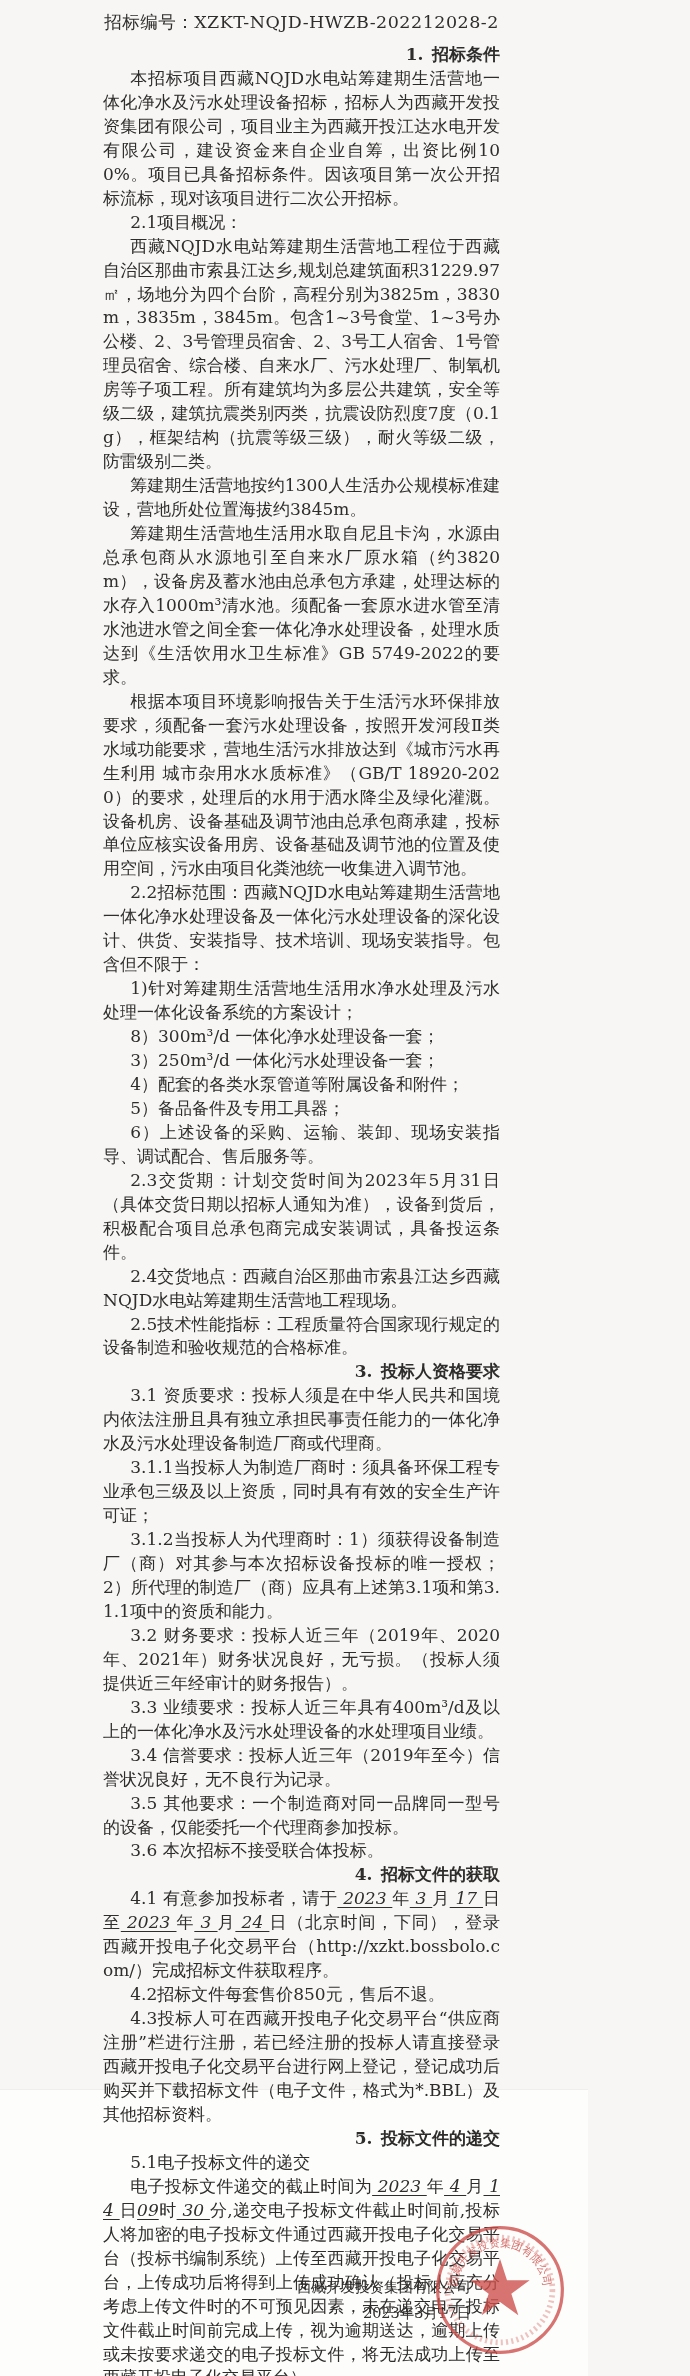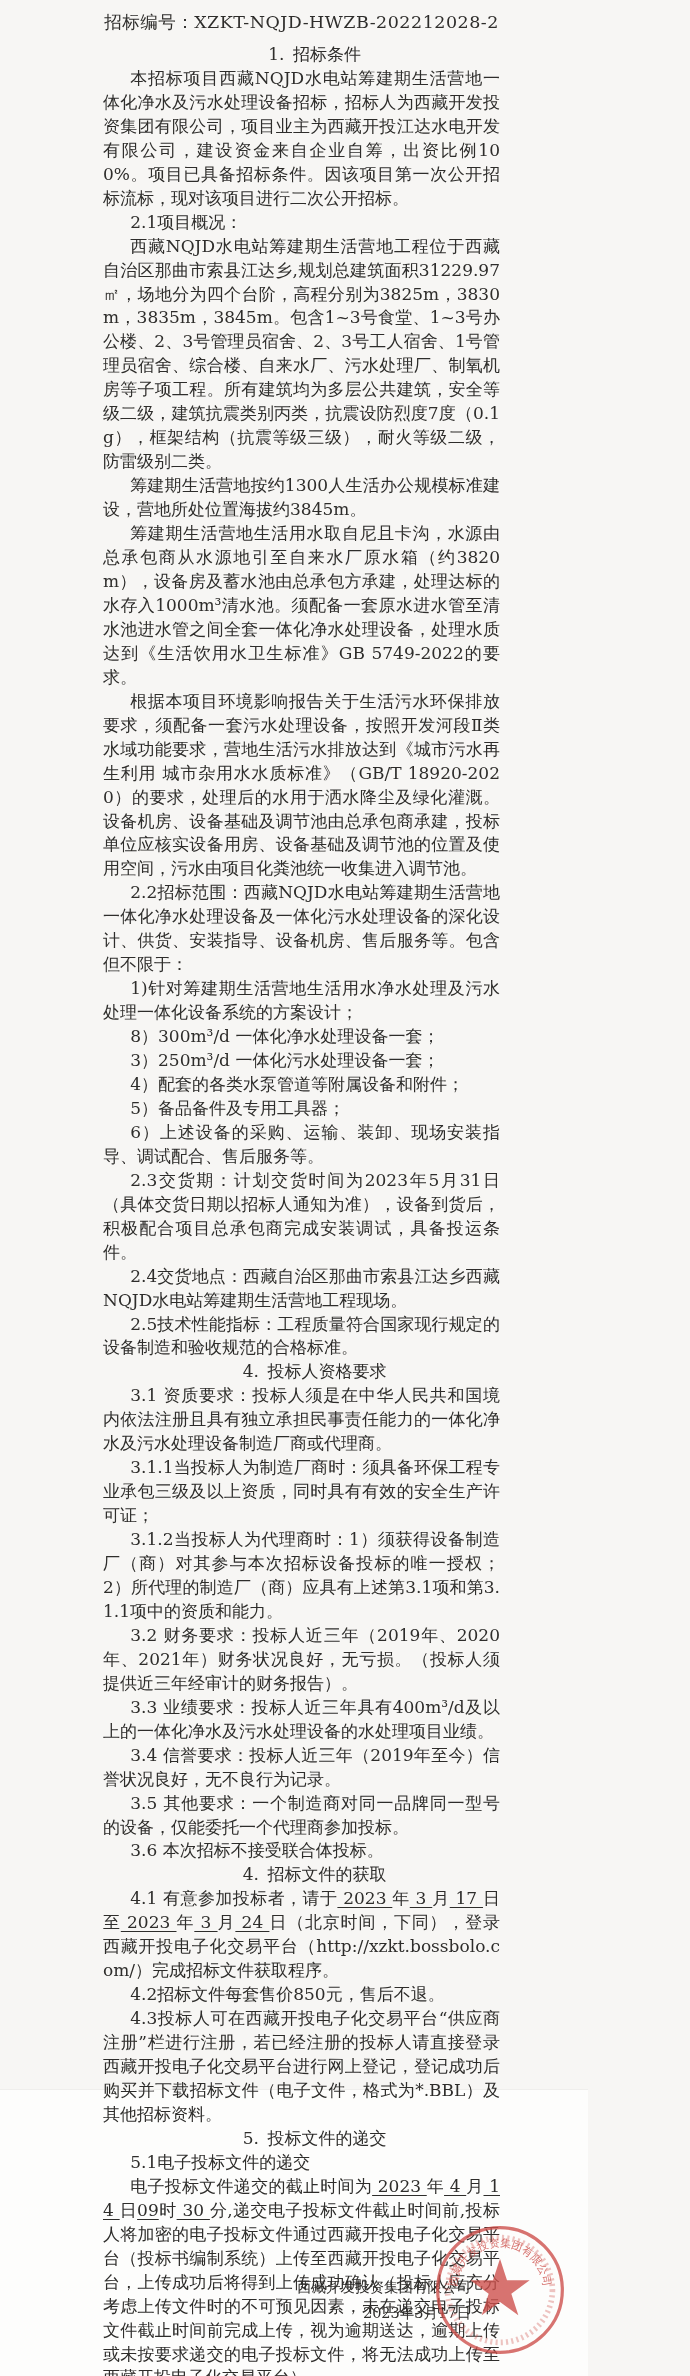--- a/index.html
+++ b/index.html
@@ -2,52 +2,52 @@
 <html><head>
 <meta charset="utf-8">
 <style>
   html,body{margin:0;padding:0;background:#f7f6f4;}
   body{width:690px;height:2376px;font-family:"DejaVu Serif","Liberation Serif",serif;color:#2e2d2b;}
   .doc{position:relative;width:588px;height:2376px;overflow:hidden;background:#f7f6f4;}
   .page-seam{position:absolute;left:0;top:2089px;width:690px;height:287px;background:#fdfdfc;border-top:1px solid #efeeec;z-index:0;}
   .content{position:relative;z-index:1;padding:9px 88px 0 103px;}
   .doc-title{text-align:center;font-size:17.5px;line-height:27px;margin-bottom:7px;letter-spacing:.5px;}
   .content p{margin:0;font-size:17px;line-height:23.95px;text-align:justify;text-indent:1.6em;word-break:break-all;}
-  .content p.h{font-weight:normal;text-align:center;text-indent:1.55em;}
-  .content p u{text-underline-offset:3px;text-decoration-thickness:1px;}
+  .content p.h{font-weight:bold;text-align:right;text-indent:1.55em;}
+  .content p u{text-underline-offset:3px;text-decoration-thickness:1px;font-style:italic;}
   .signature{position:absolute;top:2274px;right:117px;z-index:2;text-align:right;font-size:14.5px;line-height:26px;color:#2e2d2b;}
   .stamp{position:absolute;left:430px;top:2222px;width:140px;height:136px;z-index:3;opacity:.88;}
 </style>
 </head>
 <body>
 
 <div class="doc">
   <div class="page-seam"></div>
 
   <div class="content">
     <div class="doc-title">招标编号：XZKT-NQJD-HWZB-202212028-2</div>
     <div>
         <p class="h">1. 招标条件</p>
         <p class="p">本招标项目西藏NQJD水电站筹建期生活营地一体化净水及污水处理设备招标，招标人为西藏开发投资集团有限公司，项目业主为西藏开投江达水电开发有限公司，建设资金来自企业自筹，出资比例100%。项目已具备招标条件。因该项目第一次公开招标流标，现对该项目进行二次公开招标。</p>
         <p class="p">2.1项目概况：</p>
         <p class="p">西藏NQJD水电站筹建期生活营地工程位于西藏自治区那曲市索县江达乡,规划总建筑面积31229.97㎡，场地分为四个台阶，高程分别为3825m，3830m，3835m，3845m。包含1~3号食堂、1~3号办公楼、2、3号管理员宿舍、2、3号工人宿舍、1号管理员宿舍、综合楼、自来水厂、污水处理厂、制氧机房等子项工程。所有建筑均为多层公共建筑，安全等级二级，建筑抗震类别丙类，抗震设防烈度7度（0.1g），框架结构（抗震等级三级），耐火等级二级，防雷级别二类。</p>
         <p class="p">筹建期生活营地按约1300人生活办公规模标准建设，营地所处位置海拔约3845m。</p>
         <p class="p">筹建期生活营地生活用水取自尼且卡沟，水源由总承包商从水源地引至自来水厂原水箱（约3820m），设备房及蓄水池由总承包方承建，处理达标的水存入1000m³清水池。须配备一套原水进水管至清水池进水管之间全套一体化净水处理设备，处理水质达到《生活饮用水卫生标准》GB 5749-2022的要求。</p>
         <p class="p">根据本项目环境影响报告关于生活污水环保排放要求，须配备一套污水处理设备，按照开发河段Ⅱ类水域功能要求，营地生活污水排放达到《城市污水再生利用 城市杂用水水质标准》（GB/T 18920-2020）的要求，处理后的水用于洒水降尘及绿化灌溉。设备机房、设备基础及调节池由总承包商承建，投标单位应核实设备用房、设备基础及调节池的位置及使用空间，污水由项目化粪池统一收集进入调节池。</p>
-        <p class="p">2.2招标范围：西藏NQJD水电站筹建期生活营地一体化净水处理设备及一体化污水处理设备的深化设计、供货、安装指导、设备机房、售后服务等。包含但不限于：</p>
+        <p class="p">2.2招标范围：西藏NQJD水电站筹建期生活营地一体化净水处理设备及一体化污水处理设备的深化设计、供货、安装指导、技术培训、现场安装指导。包含但不限于：</p>
         <p class="p">1)针对筹建期生活营地生活用水净水处理及污水处理一体化设备系统的方案设计；</p>
         <p class="p">8）300m³/d 一体化净水处理设备一套；</p>
         <p class="p">3）250m³/d 一体化污水处理设备一套；</p>
         <p class="p">4）配套的各类水泵管道等附属设备和附件；</p>
         <p class="p">5）备品备件及专用工具器；</p>
         <p class="p">6）上述设备的采购、运输、装卸、现场安装指导、调试配合、售后服务等。</p>
         <p class="p">2.3交货期：计划交货时间为2023年5月31日（具体交货日期以招标人通知为准），设备到货后，积极配合项目总承包商完成安装调试，具备投运条件。</p>
         <p class="p">2.4交货地点：西藏自治区那曲市索县江达乡西藏NQJD水电站筹建期生活营地工程现场。</p>
         <p class="p">2.5技术性能指标：工程质量符合国家现行规定的设备制造和验收规范的合格标准。</p>
-        <p class="h">4. 投标人资格要求</p>
+        <p class="h">3. 投标人资格要求</p>
         <p class="p">3.1 资质要求：投标人须是在中华人民共和国境内依法注册且具有独立承担民事责任能力的一体化净水及污水处理设备制造厂商或代理商。</p>
         <p class="p">3.1.1当投标人为制造厂商时：须具备环保工程专业承包三级及以上资质，同时具有有效的安全生产许可证；</p>
         <p class="p">3.1.2当投标人为代理商时：1）须获得设备制造厂（商）对其参与本次招标设备投标的唯一授权；2）所代理的制造厂（商）应具有上述第3.1项和第3.1.1项中的资质和能力。</p>
         <p class="p">3.2 财务要求：投标人近三年（2019年、2020年、2021年）财务状况良好，无亏损。（投标人须提供近三年经审计的财务报告）。</p>
         <p class="p">3.3 业绩要求：投标人近三年具有400m³/d及以上的一体化净水及污水处理设备的水处理项目业绩。</p>
         <p class="p">3.4 信誉要求：投标人近三年（2019年至今）信誉状况良好，无不良行为记录。</p>
         <p class="p">3.5 其他要求：一个制造商对同一品牌同一型号的设备，仅能委托一个代理商参加投标。</p>
         <p class="p">3.6 本次招标不接受联合体投标。</p>
         <p class="h">4. 招标文件的获取</p>
         <p class="p">4.1 有意参加投标者，请于<u> 2023 </u>年<u> 3 </u>月<u> 17 </u>日至<u> 2023 </u>年<u> 3 </u>月<u> 24 </u>日（北京时间，下同），登录西藏开投电子化交易平台（http://xzkt.bossbolo.com/）完成招标文件获取程序。</p>

